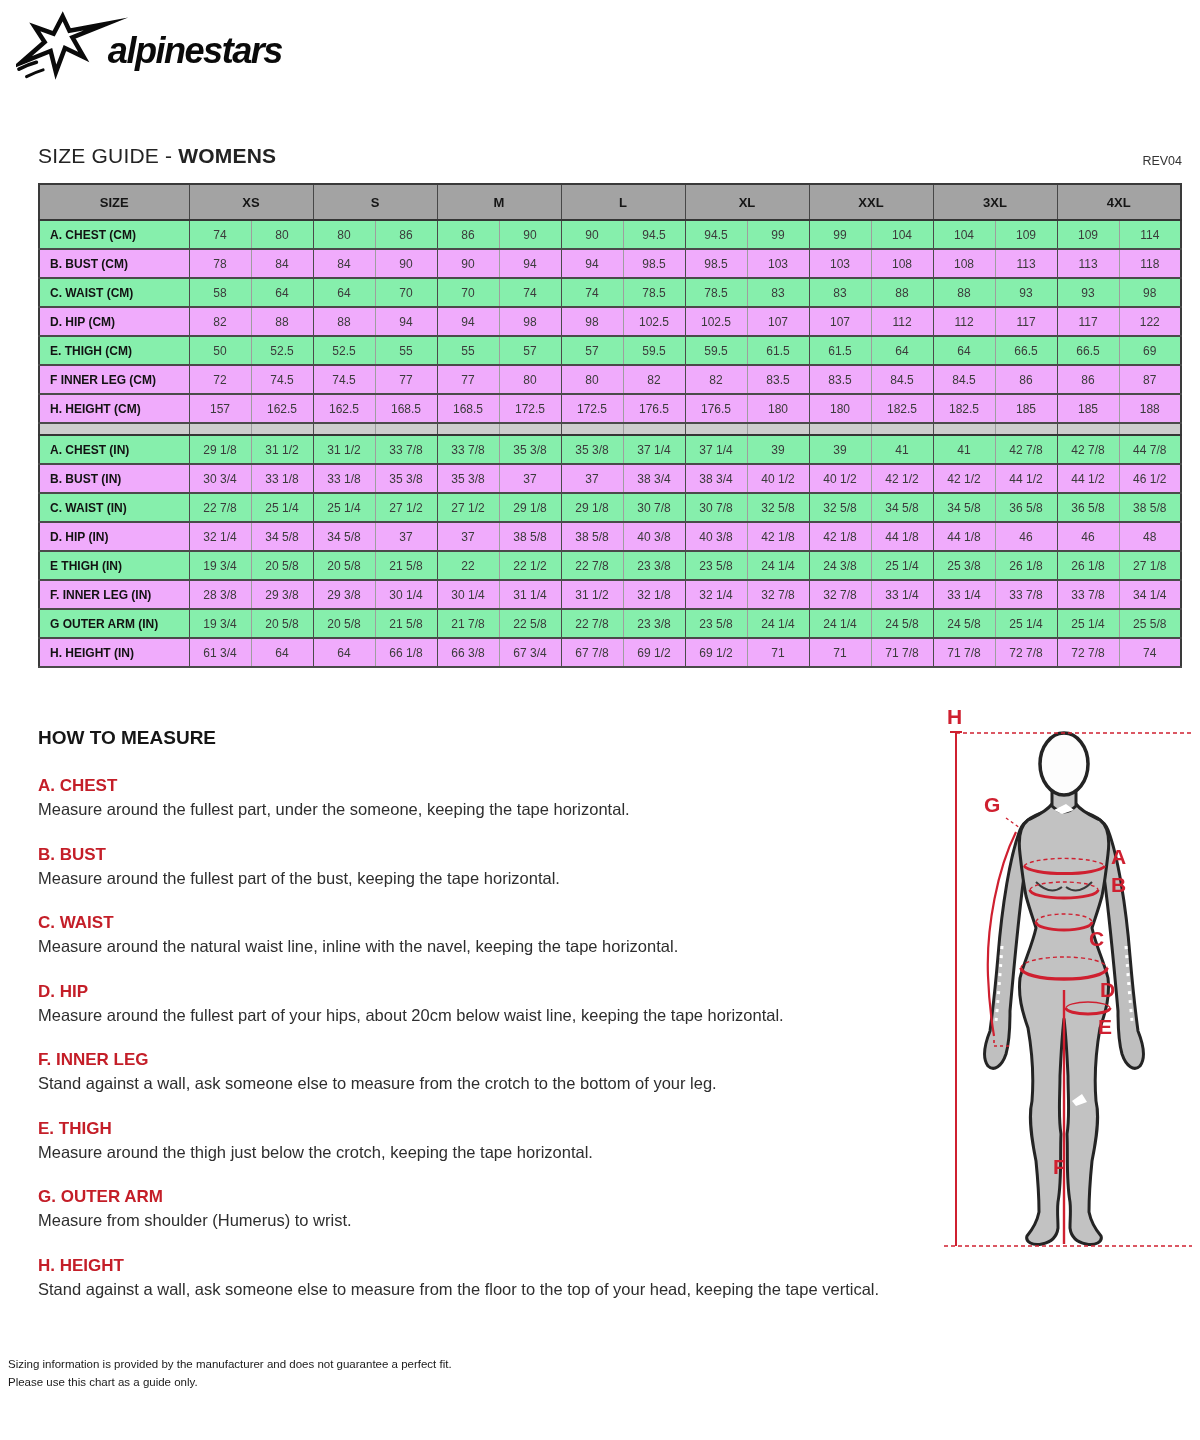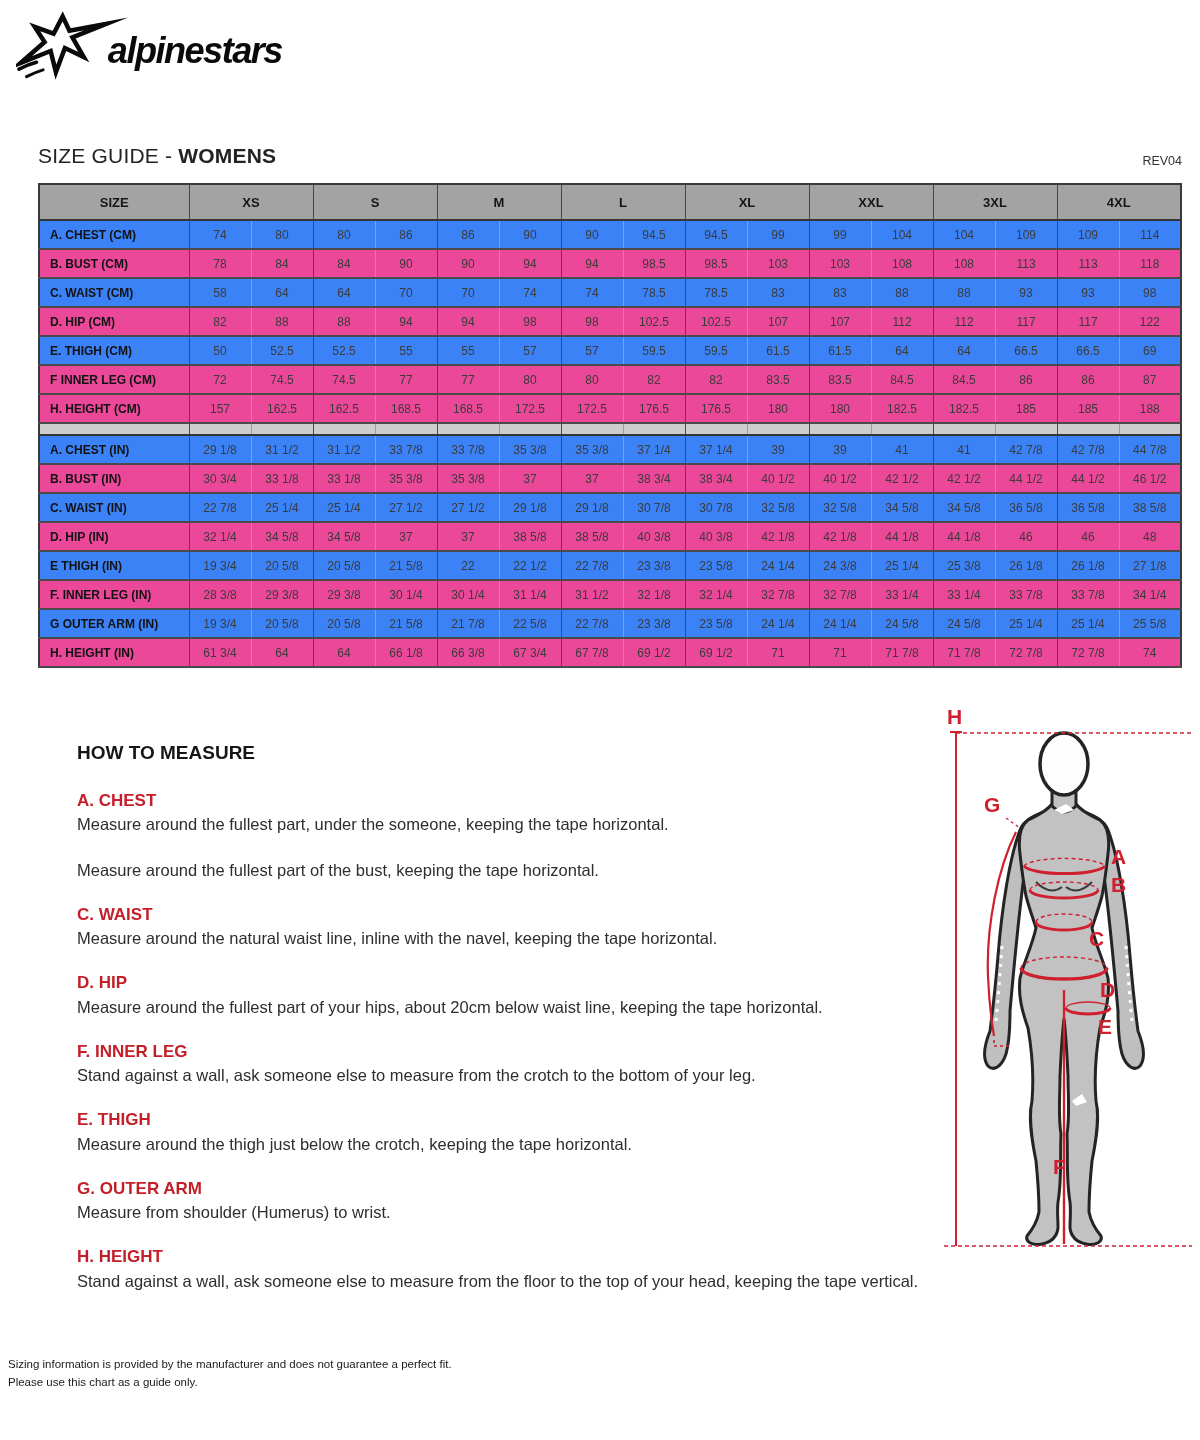--- a/index.html
+++ b/index.html
@@ -21,27 +21,27 @@
               table-layout:fixed;border:2px solid #3a3a3a;}
   #size-table col.c-label{width:150px;}
   #size-table th,#size-table td{border-bottom:2px solid #4a4a4a;padding:0;}
   #size-table th.h{background:#a3a3a3;height:34px;font-size:13px;color:#161616;
                    border-left:1px solid #474747;border-bottom:2px solid #353535;text-align:center;}
   #size-table th.lbl{text-align:left;padding-left:10px;font-size:12px;color:#121212;
                      border-left:0;font-weight:bold;background:inherit;}
   #size-table td{text-align:center;font-size:12px;color:#3b3b3b;height:27px;}
   #size-table td.a{border-left:1.5px solid #4a4a4a;}
   #size-table td.b{border-left:1px solid #9e9e9e;}
-  #size-table tr.g{background:#ec4899;}
-  #size-table tr.w{background:#3b82f6;}
+  #size-table tr.g{background:#f0abfc;}
+  #size-table tr.w{background:#86efac;}
   #size-table tr.sep{background:#cdcdcd;}
   #size-table tr.sep td,#size-table tr.sep th{height:10px;border-bottom:2px solid #353535;}
 
   
-  #htm{position:absolute;left:38px;top:742px;width:880px;margin-left:39px;}
+  #htm{position:absolute;left:38px;top:727px;width:880px;}
   #htm-title{font-size:19px;font-weight:bold;color:#161616;margin-bottom:26px;}
   .htm-item{margin-bottom:23px;}
   .htm-label{font-size:17px;font-weight:bold;color:#c41e28;line-height:1.25;}
   .htm-text{font-size:16.5px;color:#2e2e2e;line-height:1.35;margin-top:2px;}
 
   
   #diagram{position:absolute;left:942px;top:706px;width:252px;height:570px;}
 
   
   #footer{position:absolute;left:8px;top:1356px;font-size:11.5px;color:#1a1a1a;line-height:1.55;}
@@ -409,20 +409,21 @@
     </table>
 
   <div id="htm">
     <div id="htm-title">HOW TO MEASURE</div>
 
     <div class="htm-item">
       <div class="htm-label">A. CHEST</div>
       <div class="htm-text">Measure around the fullest part, under the someone, keeping the tape horizontal.</div>
     </div>
     <div class="htm-item">
+      <div class="htm-label">B. BUST</div>
       <div class="htm-text">Measure around the fullest part of the bust, keeping the tape horizontal.</div>
     </div>
     <div class="htm-item">
       <div class="htm-label">C. WAIST</div>
       <div class="htm-text">Measure around the natural waist line, inline with the navel, keeping the tape horizontal.</div>
     </div>
     <div class="htm-item">
       <div class="htm-label">D. HIP</div>
       <div class="htm-text">Measure around the fullest part of your hips, about 20cm below waist line, keeping the tape horizontal.</div>
     </div>

